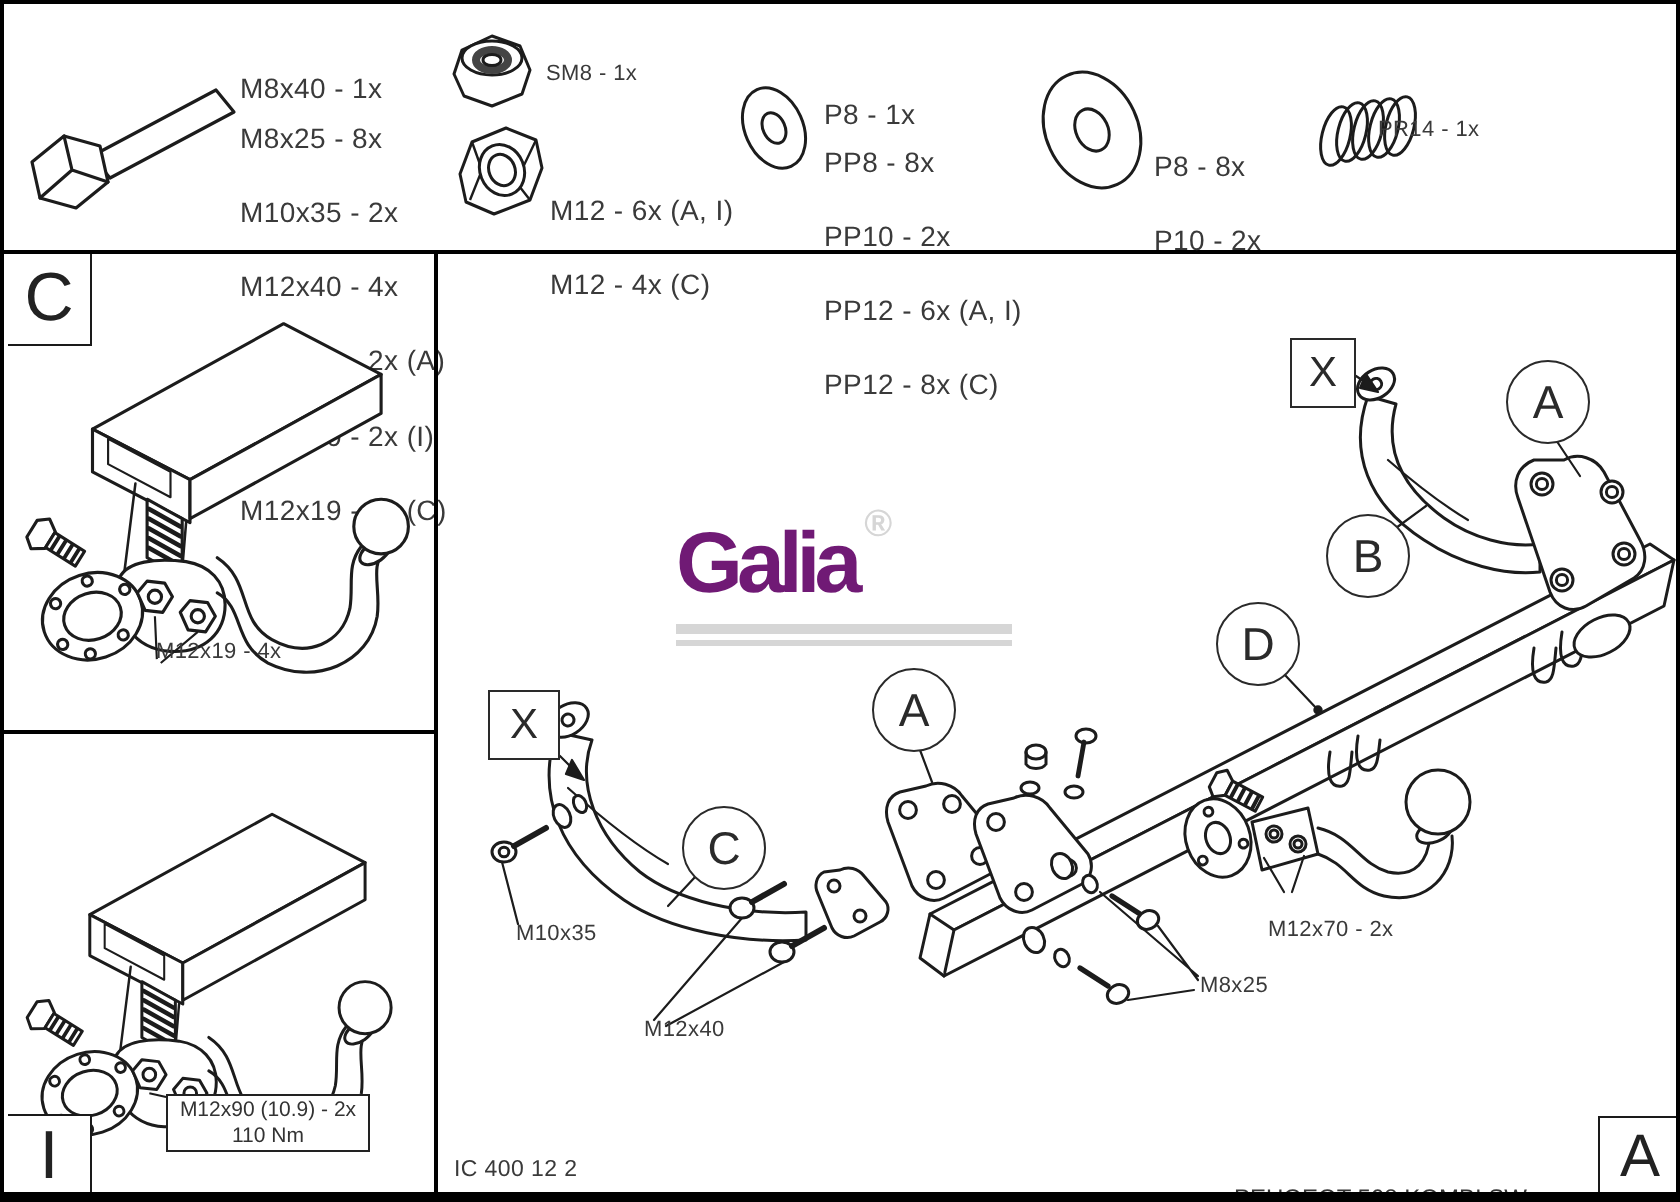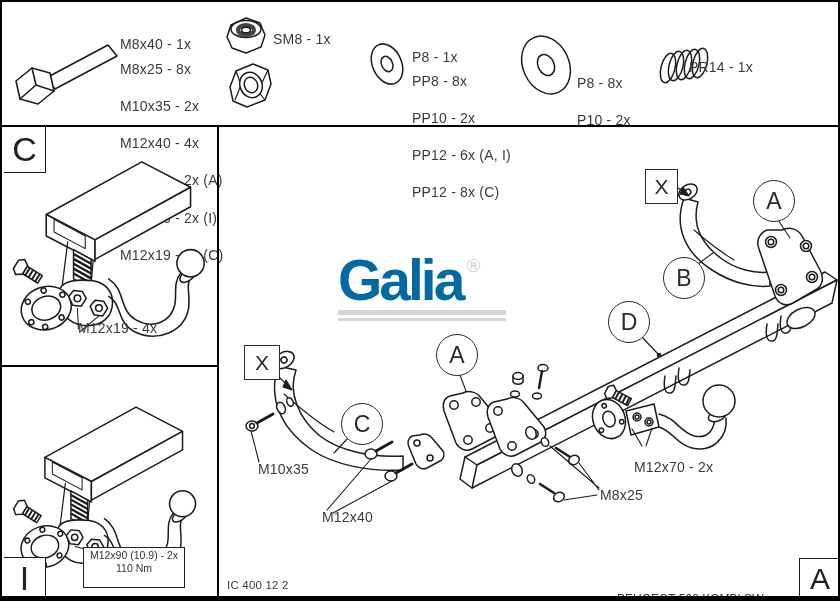--- a/index.html
+++ b/index.html
@@ -5,32 +5,32 @@
   html,body{margin:0;padding:0;background:#888;}
   .page{position:relative;width:840px;height:601px;background:#fff;box-sizing:border-box;
         border-left:2px solid #000;border-top:2px solid #000;border-right:2px solid #000;border-bottom:5px solid #000;
         font-family:"Liberation Sans","DejaVu Sans",sans-serif;color:#333;overflow:hidden;}
   .abs{position:absolute;}
   svg{position:absolute;overflow:visible;}
   .hline{position:absolute;background:#000;height:2px;}
   .vline{position:absolute;background:#000;width:2px;}
   .pt{font-size:14px;line-height:12.4px;letter-spacing:0.2px;white-space:pre;color:#3a3a3a;}
   .pt div{height:12.4px;}
-  .lbl{position:absolute;font-size:14px;color:#3a3a3a;letter-spacing:0.2px;white-space:nowrap;z-index:3;}
+  .lbl{position:absolute;font-size:11px;color:#3a3a3a;letter-spacing:0.2px;white-space:nowrap;z-index:3;}
   .callout{position:absolute;width:42px;height:42px;border:1.6px solid #2a2a2a;border-radius:50%;
            background:#fff;display:flex;align-items:center;justify-content:center;
            font-size:23px;color:#2a2a2a;z-index:3;box-sizing:border-box;}
   .xbox{position:absolute;border:1.6px solid #2a2a2a;background:#fff;display:flex;align-items:center;
         justify-content:center;font-size:21px;color:#2a2a2a;z-index:3;box-sizing:border-box;}
   .letterbox{position:absolute;border:1.6px solid #1a1a1a;background:#fff;display:flex;align-items:center;
         justify-content:center;font-size:34px;font-weight:400;color:#222;z-index:4;box-sizing:border-box;}
   .torquebox{position:absolute;border:1.4px solid #222;background:#fff;z-index:4;text-align:center;
         font-size:10.5px;line-height:13px;color:#333;padding-top:1px;box-sizing:border-box;}
   .logo{position:absolute;z-index:0;}
-  .logo .word{font-size:57px;font-weight:bold;color:#0369a1;letter-spacing:-3px;line-height:56px;}
+  .logo .word{font-size:43px;font-weight:bold;color:#701a75;letter-spacing:-3px;line-height:56px;}
   .logo .reg{font-size:19px;font-weight:bold;color:#d6d6d6;vertical-align:28px;letter-spacing:0;margin-left:4px;}
   .logo .bar1{width:168px;height:5px;background:#d6d6d6;margin-top:2px;}
   .logo .bar2{width:168px;height:3px;background:#d6d6d6;margin-top:3px;}
   .footer-right{position:absolute;left:615px;top:562px;font-size:12px;line-height:14px;color:#333;z-index:3;white-space:pre;}
 </style>
 </head>
 <body>
 
 <div class="page">
 
@@ -67,20 +67,24 @@
   <div class="lbl" style="left:271px;top:29px;">SM8 - 1x</div>
 
   <svg class="abs" style="left:224px;top:58px;" width="48" height="50" viewBox="0 0 48 50">
     <g stroke="#1c1c1c" stroke-width="1.5" fill="#fff" stroke-linejoin="round">
       <path d="M4,27 L10,11 L27,4 L42,10 L45,24 L39,40 L21,47 L7,41 Z"></path>
       <path d="M10,11 L15,25 L9,40 M15,25 L32,31 L39,40 M32,31 L42,10" fill="none" stroke-width="1.2"></path>
       <ellipse cx="25" cy="25" rx="11" ry="13" transform="rotate(-22 25 25)"></ellipse>
       <ellipse cx="25" cy="25" rx="6.5" ry="8" transform="rotate(-22 25 25)"></ellipse>
     </g>
   </svg>
+  <div class="abs pt" style="left:273px;top:72px;">
+    <div>M12 - 6x (A, I)</div>
+    <div>M12 - 4x (C)</div>
+  </div>
 
   <svg class="abs" style="left:363px;top:37px;" width="44" height="50" viewBox="0 0 44 50">
     <g stroke="#1c1c1c" stroke-width="1.5" fill="#fff">
       <ellipse cx="22" cy="25" rx="14.5" ry="21" transform="rotate(-24 22 25)"></ellipse>
       <ellipse cx="22" cy="25" rx="5.5" ry="8" transform="rotate(-24 22 25)"></ellipse>
     </g>
   </svg>
 
   <div class="abs pt" style="left:410px;top:24px;">
     <div>P8 - 1x</div>
@@ -185,21 +189,21 @@
     </g>
   </svg>
   <div class="lbl" style="left:76px;top:318px;">M12x19 - 4x</div>
 
   <svg class="abs" style="left:15px;top:388px;" width="186" height="210" viewBox="0 0 200 225">
     <use href="#towbar-detail"></use>
     <g stroke="#1c1c1c" stroke-width="1.1" fill="none">
       <path d="M62,168 L71,170 M84,176 L85,171"></path>
     </g>
   </svg>
-  <div class="torquebox" style="left:81px;top:545px;width:102px;height:41px;">
+  <div class="torquebox" style="left:81px;top:545px;width:102px;height:29px;">
     <div>M12x90 (10.9) - 2x</div>
     <div>110 Nm</div>
   </div>
   <div class="letterbox" style="left:2px;top:555px;width:42px;height:41px;border-left:none;border-bottom:none;">
     <span>I</span>
   </div>
 
   <div class="logo" style="left:336px;top:250px;">
     <div><span class="word">Galia</span><span class="reg">®</span></div>
     <div class="bar1"></div>

